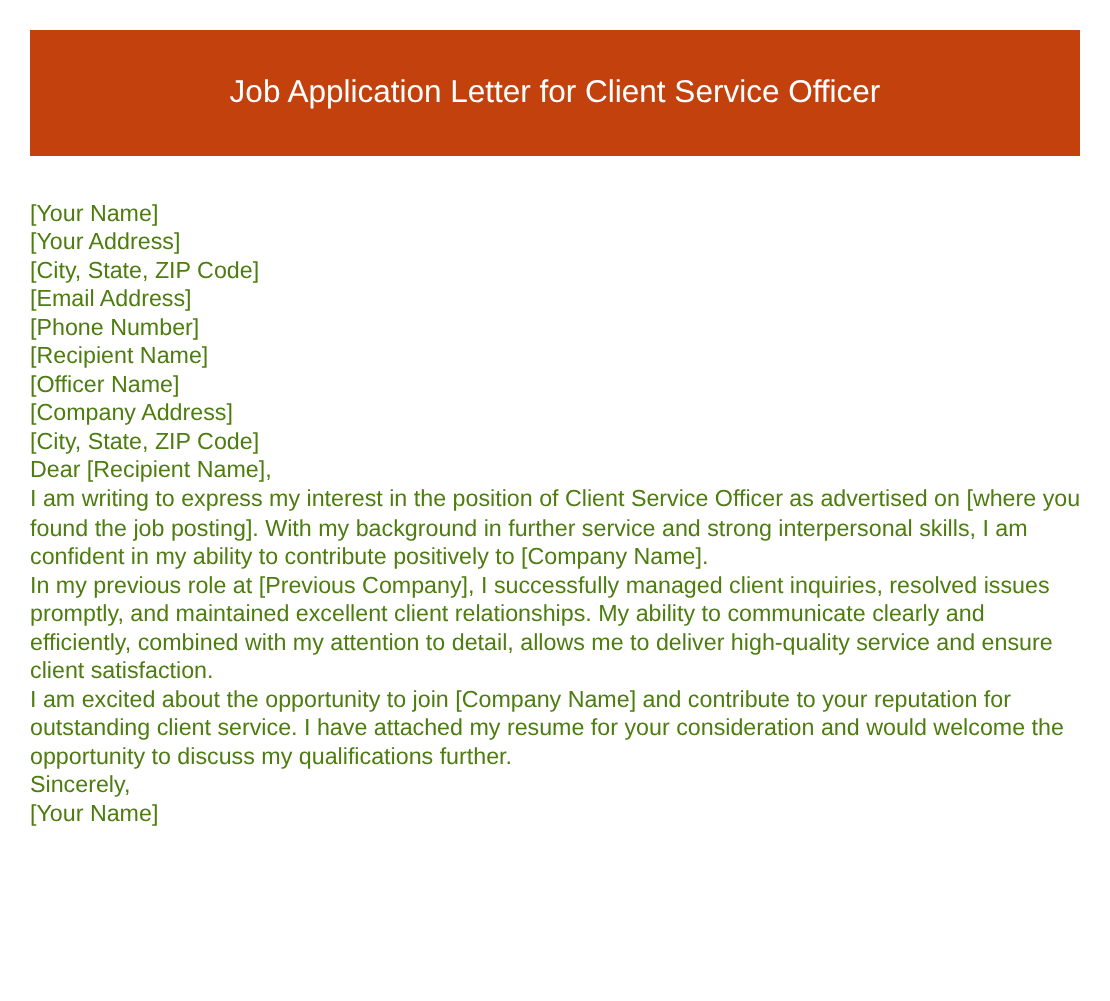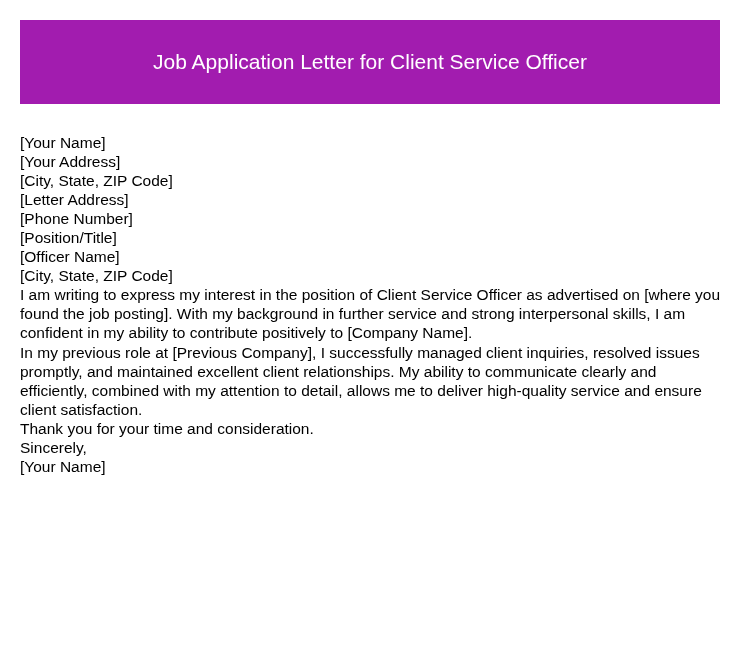--- a/index.html
+++ b/index.html
@@ -1,45 +1,47 @@
 <!DOCTYPE html>
 <html><head>
   <meta charset="utf-8">
   <style>
     html, body { margin: 0; padding: 0; background: #ffffff; }
     body { width: 740px; height: 667px; overflow: hidden; position: relative; }
     .header {
       position: absolute; left: 20px; top: 20px; width: 700px; height: 84px;
-      background: #a21caf; display: flex; align-items: center; justify-content: center;
+      background: #c2410c; display: flex; align-items: center; justify-content: center;
     }
     .header h1 {
       margin: 0; color: #ffffff; font-family: "Liberation Sans", sans-serif;
       font-weight: normal; font-size: 21px; letter-spacing: 0px;
     }
     .letter {
       position: absolute; left: 20px; top: 133px; width: 705px;
       font-family: "Liberation Sans", sans-serif; font-size: 15.5px; line-height: 19.05px;
-      color: #000000;
+      color: #4d7c0f;
     }
     .letter p { margin: 0; }
   </style>
 </head>
 <body>
 
 <div class="header">
   <h1>Job Application Letter for Client Service Officer</h1>
 </div>
 
 <div class="letter">
   <p>[Your Name]</p>
   <p>[Your Address]</p>
   <p>[City, State, ZIP Code]</p>
-  <p>[Letter Address]</p>
+  <p>[Email Address]</p>
   <p>[Phone Number]</p>
-  <p>[Position/Title]</p>
+  <p>[Recipient Name]</p>
   <p>[Officer Name]</p>
+  <p>[Company Address]</p>
   <p>[City, State, ZIP Code]</p>
+  <p>Dear [Recipient Name],</p>
   <p>I am writing to express my interest in the position of Client Service Officer as advertised on [where you found the job posting]. With my background in further service and strong interpersonal skills, I am confident in my ability to contribute positively to [Company Name].</p>
   <p>In my previous role at [Previous Company], I successfully managed client inquiries, resolved issues promptly, and maintained excellent client relationships. My ability to communicate clearly and efficiently, combined with my attention to detail, allows me to deliver high-quality service and ensure client satisfaction.</p>
-  <p>Thank you for your time and consideration.</p>
+  <p>I am excited about the opportunity to join [Company Name] and contribute to your reputation for outstanding client service. I have attached my resume for your consideration and would welcome the opportunity to discuss my qualifications further.</p>
   <p>Sincerely,</p>
   <p>[Your Name]</p>
 </div>
 
 </body></html>

